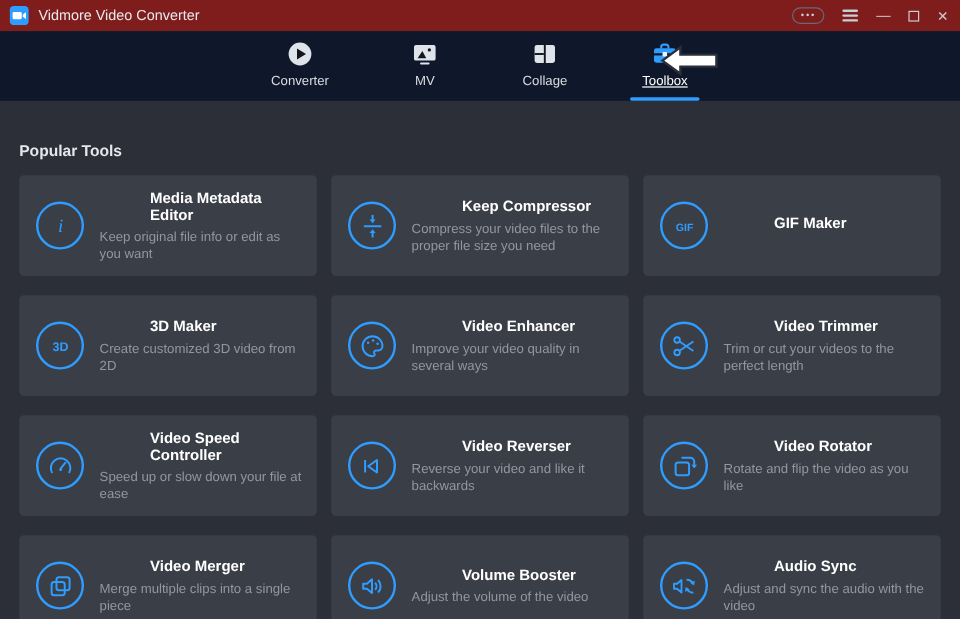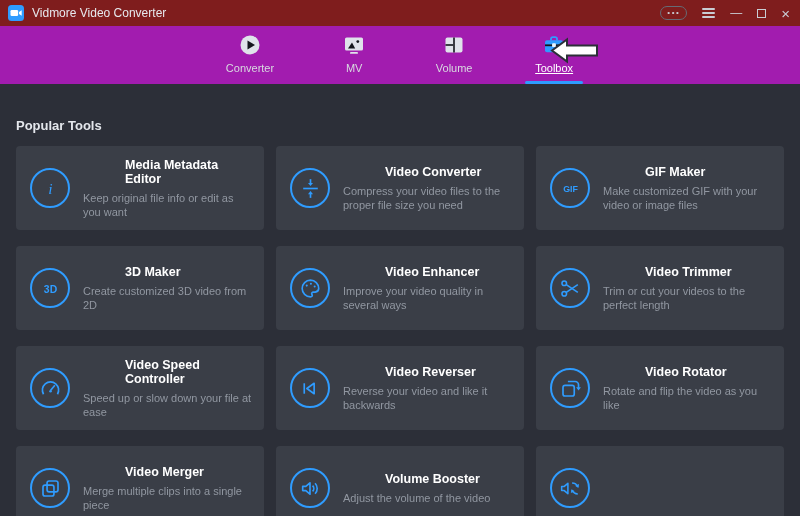--- a/index.html
+++ b/index.html
@@ -30,21 +30,21 @@
     border:1px solid #666b75; border-radius:8px; height:14px; padding:0 6px;
     font-size:8px; letter-spacing:1.5px; color:#c9cdd4;
   }
   .bars { display:inline-block; width:13px; }
   .bars i { display:block; height:2px; background:#c9cdd4; margin:2.1px 0; border-radius:1px; }
   .maxbox { display:inline-block; width:9px; height:9px; border:1.2px solid #c9cdd4; }
   .close-btn { font-size:15px; }
 
   
   .navbar {
-    height:58px; background:#a21caf; position:relative;
+    height:58px; background:#0f172a; position:relative;
     display:flex; justify-content:center; flex:0 0 auto;
   }
   .tabs { display:flex; gap:42px; }
   .tab {
     position:relative; display:flex; flex-direction:column; align-items:center;
     gap:5px; padding:7px 9px 9px; cursor:pointer; min-width:58px;
   }
   .tab-icon { display:inline-flex; }
   .tab-icon svg { width:24px; height:24px; }
   .tab-label { font-size:11px; color:#d8dbe0; }
@@ -129,21 +129,21 @@
           <span class="tab-label">MV</span>
         </div>
         <div class="tab">
           <span class="tab-icon">
             <svg viewBox="0 0 24 24">
               <rect x="3.5" y="4.5" width="17" height="15" rx="2" fill="#dfe3ea"></rect>
               <rect x="11.2" y="4.5" width="1.6" height="15" fill="#13161c"></rect>
               <rect x="3.5" y="11.2" width="7.7" height="1.6" fill="#13161c"></rect>
             </svg>
           </span>
-          <span class="tab-label">Volume</span>
+          <span class="tab-label">Collage</span>
         </div>
         <div class="tab active">
           <span class="tab-icon">
             <svg viewBox="0 0 24 24">
               <path d="M9 7.5V6a1.8 1.8 0 0 1 1.8-1.8h2.4A1.8 1.8 0 0 1 15 6v1.5" fill="none" stroke="#2f9cff" stroke-width="1.8"></path>
               <rect x="3" y="7.2" width="18" height="12" rx="2" fill="#2f9cff"></rect>
               <rect x="3" y="11.4" width="18" height="1.8" fill="#13161c"></rect>
               <rect x="10.1" y="10.3" width="3.8" height="3.8" rx="0.9" fill="#eaf5ff"></rect>
             </svg>
           </span>
@@ -175,33 +175,32 @@
           <span class="tool-icon">
             <svg viewBox="0 0 24 24" stroke="#2f9cff" fill="none" stroke-width="1.6">
               <line x1="5" y1="12" x2="19" y2="12"></line>
               <line x1="12" y1="3" x2="12" y2="7"></line>
               <polygon points="9.6,6.6 14.4,6.6 12,9.6" fill="#2f9cff" stroke="none"></polygon>
               <line x1="12" y1="21" x2="12" y2="17"></line>
               <polygon points="9.6,17.4 14.4,17.4 12,14.4" fill="#2f9cff" stroke="none"></polygon>
             </svg>
           </span>
           <div class="card-text">
-            <h3>Video Converter</h3>
+            <h3>Keep Compressor</h3>
             <p>Compress your video files to the proper file size you need</p>
           </div>
         </div>
         <div class="card">
           <span class="tool-icon">
             <svg viewBox="0 0 24 24">
               <text x="12" y="15.5" text-anchor="middle" font-size="8.5" font-weight="bold" font-family="Liberation Sans, sans-serif" fill="#2f9cff">GIF</text>
             </svg>
           </span>
           <div class="card-text">
             <h3>GIF Maker</h3>
-            <p>Make customized GIF with your video or image files</p>
           </div>
         </div>
         <div class="card">
           <span class="tool-icon">
             <svg viewBox="0 0 24 24">
               <text x="12" y="16" text-anchor="middle" font-size="10" font-weight="bold" font-family="Liberation Sans, sans-serif" fill="#2f9cff">3D</text>
             </svg>
           </span>
           <div class="card-text">
             <h3>3D Maker</h3>
@@ -302,17 +301,21 @@
         <div class="card">
           <span class="tool-icon">
             <svg viewBox="0 0 24 24" stroke="#2f9cff" fill="none" stroke-width="1.5" stroke-linejoin="round">
               <polygon points="3.5,10 6,10 9.5,7 9.5,17 6,14 3.5,14"></polygon>
               <path d="M13.5 6.8a6.3 6.3 0 0 1 5.6 3.6"></path>
               <polygon points="20.2,7.6 19.6,11.4 16.4,9.3" fill="#2f9cff" stroke="none"></polygon>
               <path d="M19 17.2a6.3 6.3 0 0 1-5.6-3.6"></path>
               <polygon points="12.3,16.4 12.9,12.6 16.1,14.7" fill="#2f9cff" stroke="none"></polygon>
             </svg>
           </span>
+          <div class="card-text">
+            <h3>Audio Sync</h3>
+            <p>Adjust and sync the audio with the video</p>
+          </div>
         </div>
       </div>
   </main>
 
 </div>
 
 </body></html>

